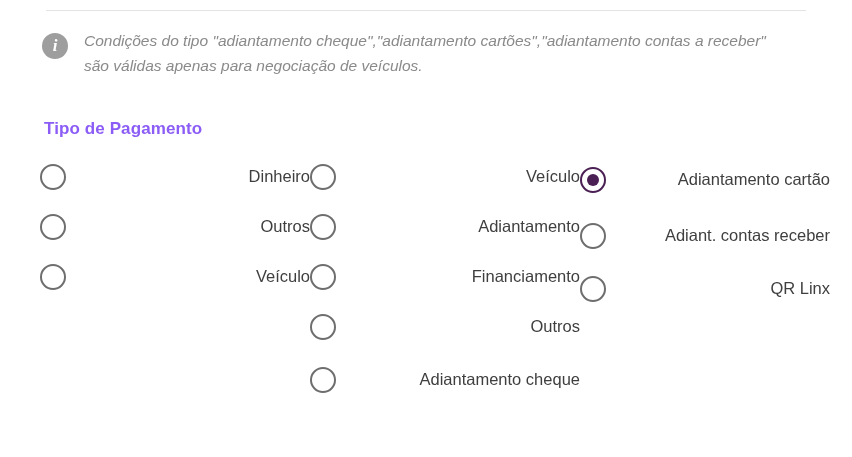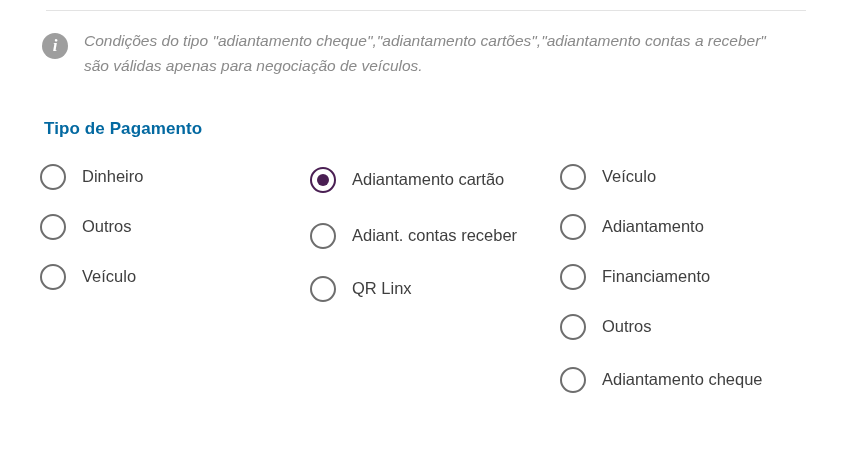--- a/index.html
+++ b/index.html
@@ -58,21 +58,21 @@
     color: #8a8a8a;
     line-height: 1.62;
     max-width: 700px;
   }
   .section-title {
     position: absolute;
     top: 119px;
     left: 44px;
     font-size: 17px;
     font-weight: bold;
-    color: #0369a1;
+    color: #8b5cf6;
     letter-spacing: 0.1px;
     text-align: right;
   }
   .columns {
     position: absolute;
     top: 152px;
     left: 40px;
     width: 800px;
     display: flex;
   }
@@ -82,20 +82,21 @@
   }
   .col-1 { width: 270px; }
   .col-2 { width: 270px; }
   .col-3 { width: 250px; }
 
   .radio-row {
     display: flex;
     align-items: center;
     min-height: 50px;
     padding: 0;
+    justify-content: space-between;
   }
   .radio-row.tall {
     min-height: 56px;
   }
   .radio-outer {
     flex: 0 0 auto;
     width: 26px;
     height: 26px;
     border: 2px solid #6e6e6e;
     border-radius: 50%;
@@ -148,52 +149,52 @@
       <div class="radio-row">
         <span class="radio-outer"></span>
         <span class="radio-label">Outros</span>
       </div>
       <div class="radio-row">
         <span class="radio-outer"></span>
         <span class="radio-label">Veículo</span>
       </div>
     </div>
 
+    <div class="col col-2">
+      <div class="radio-row">
+        <span class="radio-outer"></span>
+        <span class="radio-label">Veículo</span>
+      </div>
+      <div class="radio-row">
+        <span class="radio-outer"></span>
+        <span class="radio-label">Adiantamento</span>
+      </div>
+      <div class="radio-row">
+        <span class="radio-outer"></span>
+        <span class="radio-label">Financiamento</span>
+      </div>
+      <div class="radio-row">
+        <span class="radio-outer"></span>
+        <span class="radio-label">Outros</span>
+      </div>
+      <div class="radio-row tall">
+        <span class="radio-outer"></span>
+        <span class="radio-label">Adiantamento cheque</span>
+      </div>
+    </div>
+
     <div class="col col-3">
       <div class="radio-row tall">
         <span class="radio-outer checked"></span>
         <span class="radio-label">Adiantamento cartão</span>
       </div>
       <div class="radio-row tall">
         <span class="radio-outer"></span>
         <span class="radio-label">Adiant. contas receber</span>
       </div>
       <div class="radio-row">
         <span class="radio-outer"></span>
         <span class="radio-label">QR Linx</span>
       </div>
     </div>
 
-    <div class="col col-2">
-      <div class="radio-row">
-        <span class="radio-outer"></span>
-        <span class="radio-label">Veículo</span>
-      </div>
-      <div class="radio-row">
-        <span class="radio-outer"></span>
-        <span class="radio-label">Adiantamento</span>
-      </div>
-      <div class="radio-row">
-        <span class="radio-outer"></span>
-        <span class="radio-label">Financiamento</span>
-      </div>
-      <div class="radio-row">
-        <span class="radio-outer"></span>
-        <span class="radio-label">Outros</span>
-      </div>
-      <div class="radio-row tall">
-        <span class="radio-outer"></span>
-        <span class="radio-label">Adiantamento cheque</span>
-      </div>
-    </div>
-
   </div>
 </div>
 
 </body></html>

